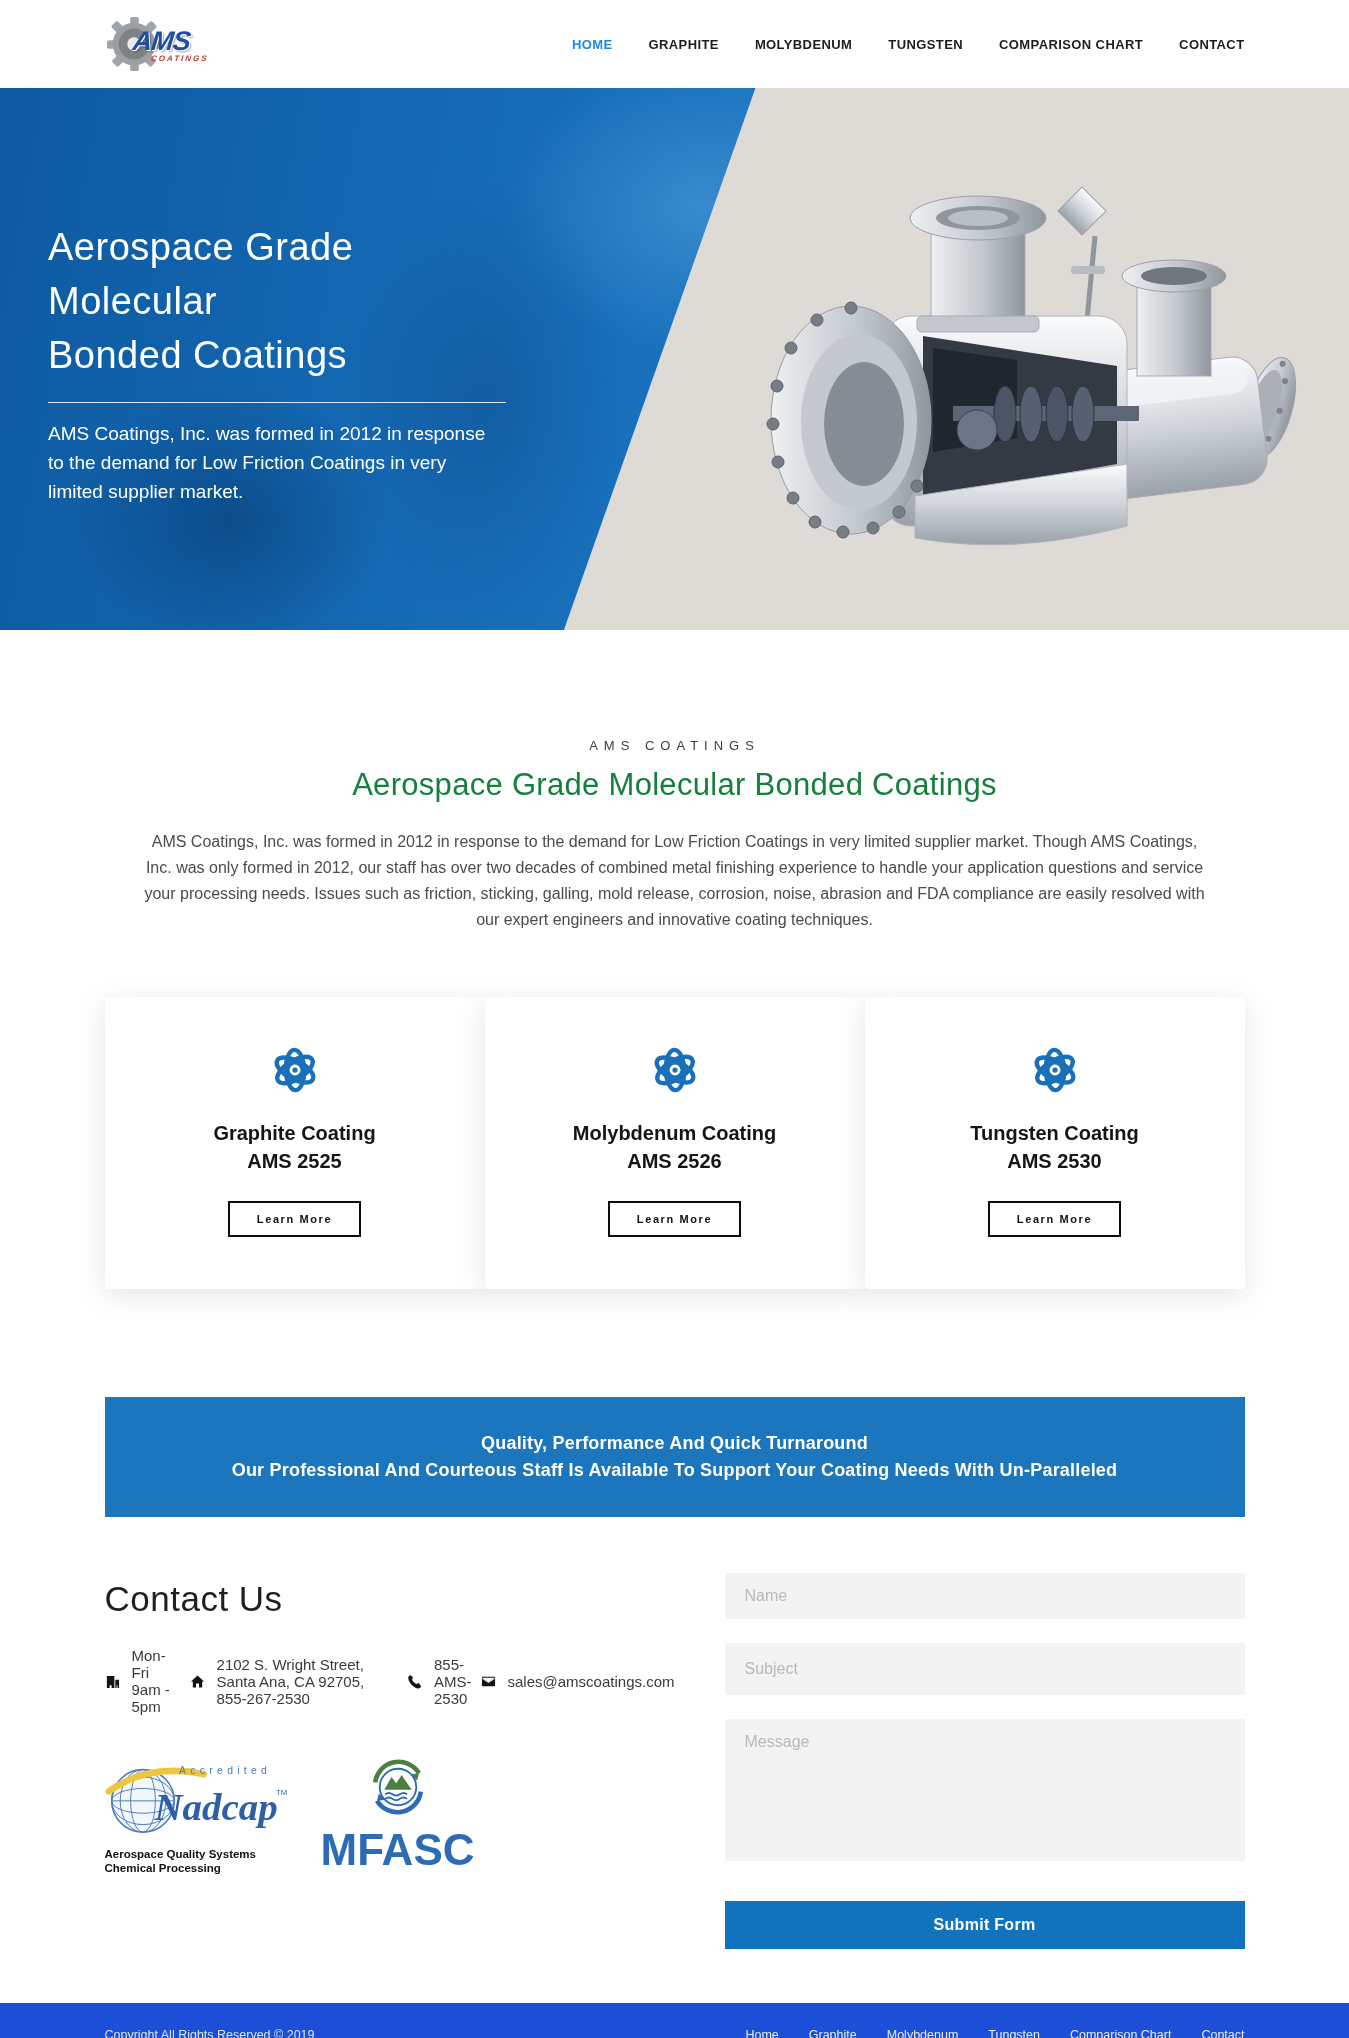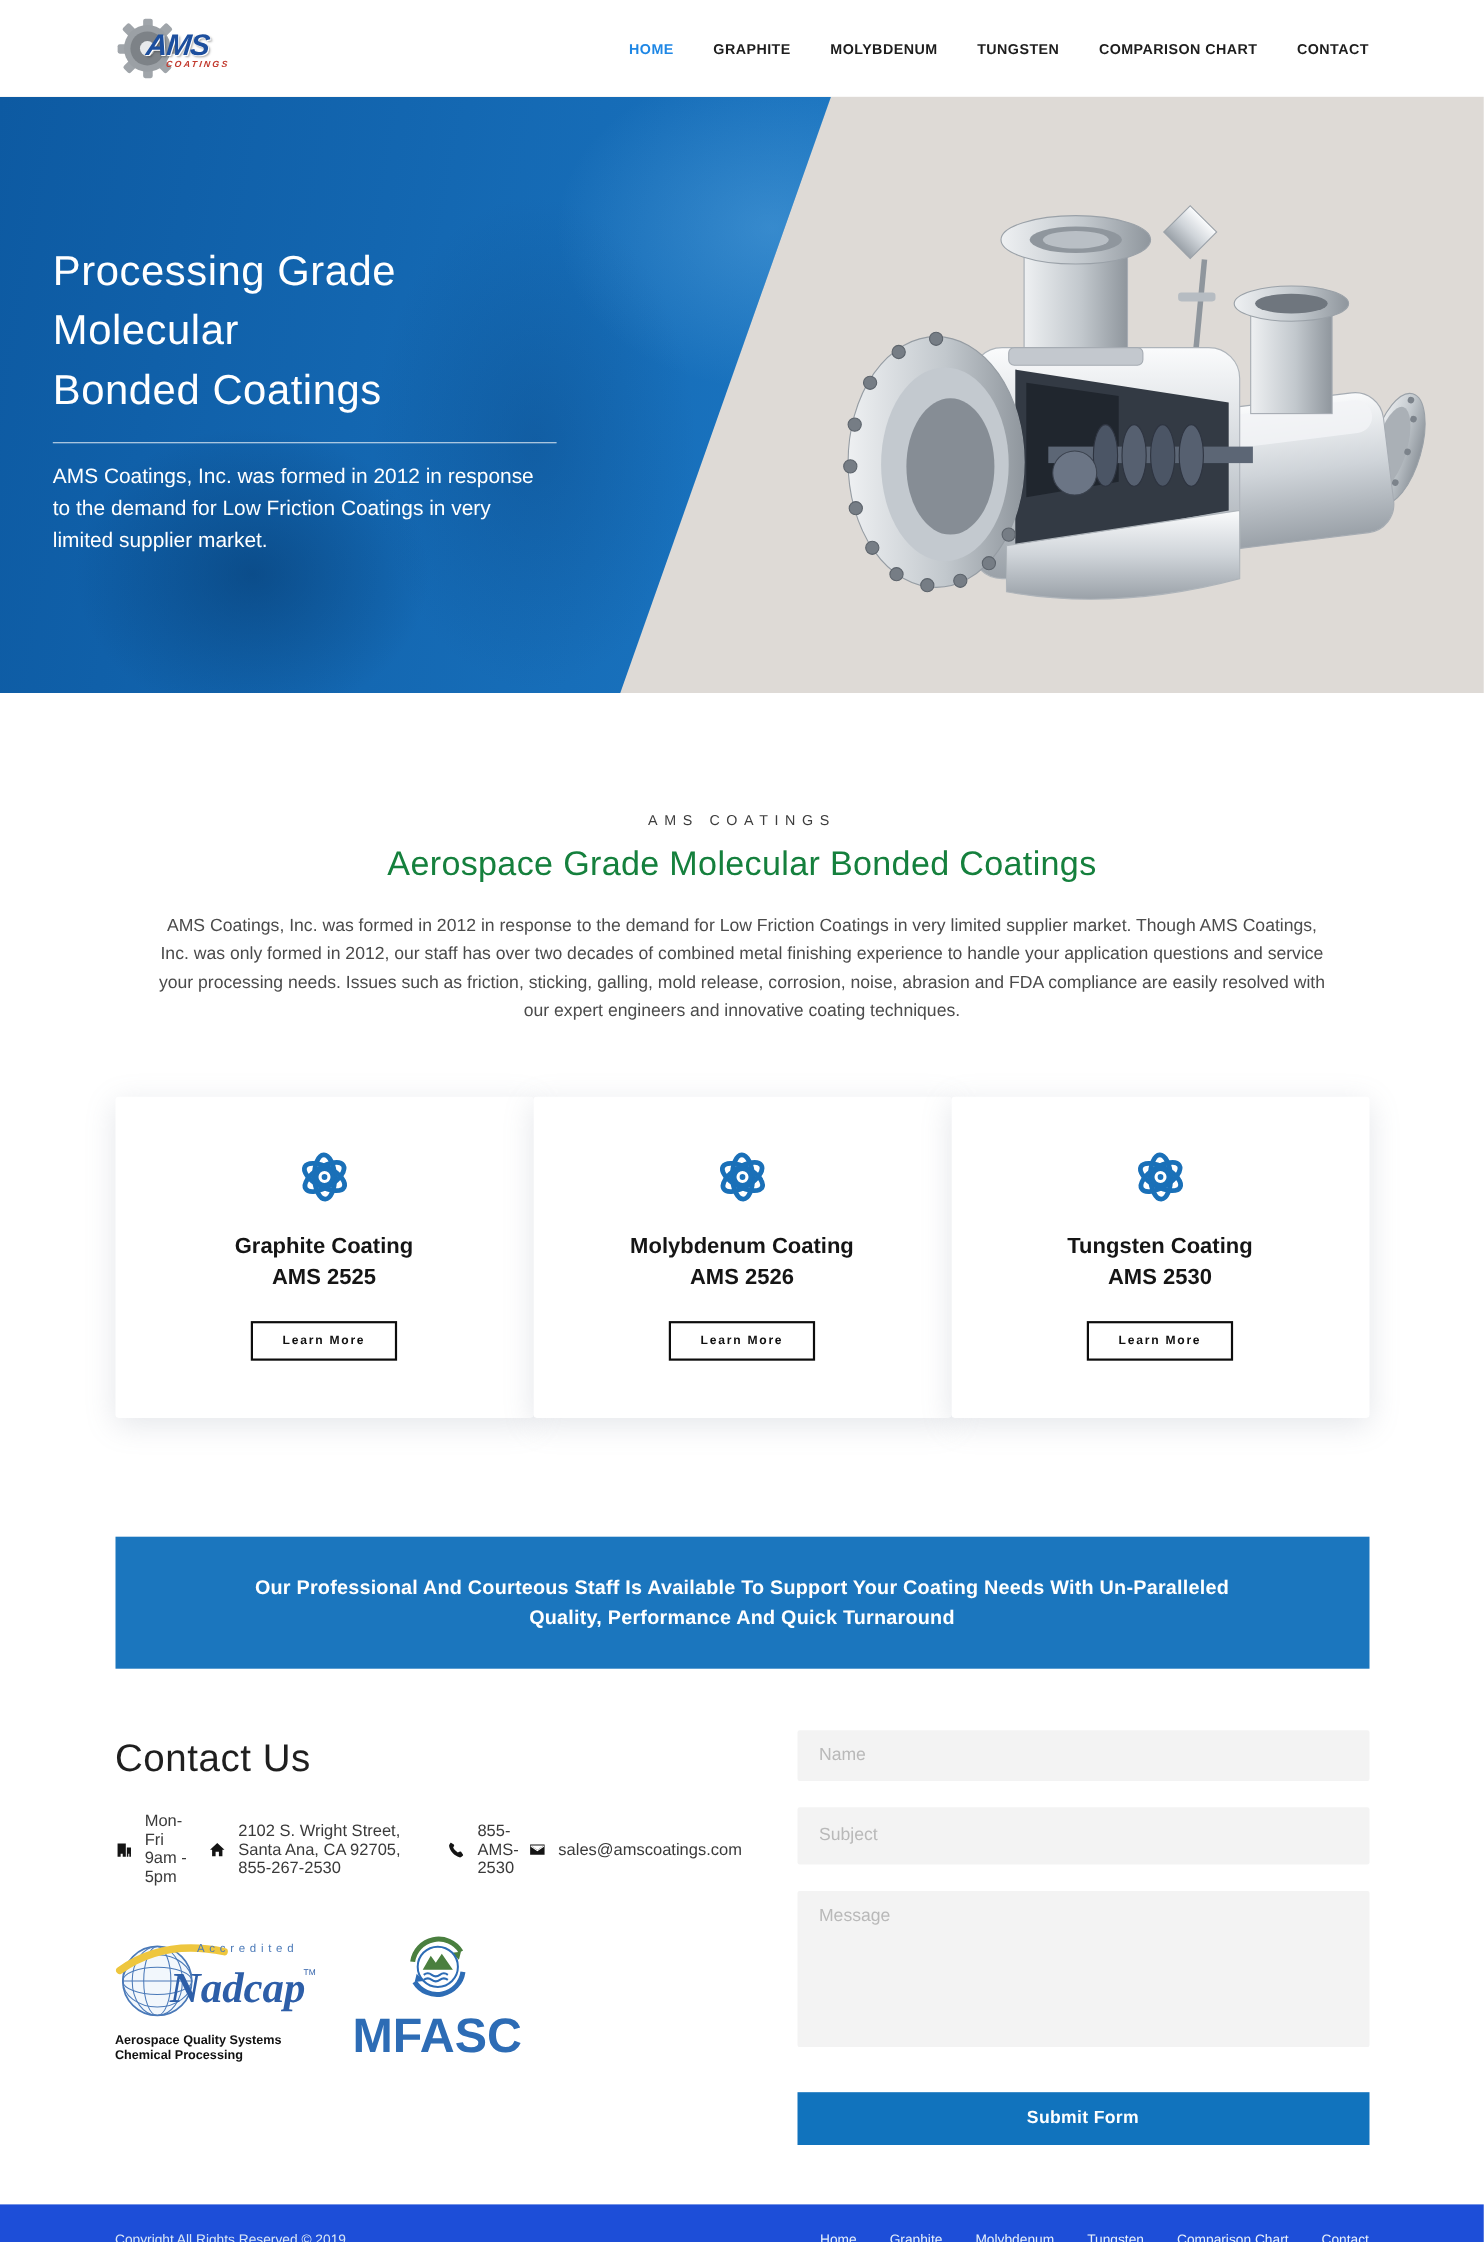--- a/index.html
+++ b/index.html
@@ -213,21 +213,21 @@
           <circle cx="50" cy="414" r="6"></circle>
           <circle cx="78" cy="424" r="6"></circle>
         <circle cx="108" cy="420" r="6"></circle>
           <circle cx="134" cy="404" r="6"></circle>
           <circle cx="152" cy="378" r="6"></circle>
       </g>
     </svg>
     <div class="hero-blue"></div>
     <div class="hero-content">
       <div class="hero-title">
-        <div>Processing Grade Molecular</div>
+        <div>Aerospace Grade Molecular</div>
         <div>Bonded Coatings</div>
       </div>
       <hr class="hero-rule">
       <div class="hero-desc">AMS Coatings, Inc. was formed in 2012 in response to the demand for Low Friction Coatings in very limited supplier market.</div>
     </div>
   </div>
 
   <div class="intro">
     <div class="intro-eyebrow">AMS COATINGS</div>
     <div class="intro-title">Aerospace Grade Molecular Bonded Coatings</div>
@@ -262,22 +262,22 @@
           </svg>
         <div class="card-title">
           <div>Tungsten Coating</div>
             <div>AMS 2530</div>
         </div>
         <button class="card-btn">Learn More</button>
       </div>
     </div>
 
     <div class="banner">
+      <span>Quality, Performance And Quick Turnaround</span>
       <span>Our Professional And Courteous Staff Is Available To Support Your Coating Needs With Un-Paralleled</span>
-      <span>Quality, Performance And Quick Turnaround</span>
     </div>
 
     <div class="contact">
       <div class="contact-left">
         <div class="contact-title">Contact Us</div>
         <div class="contact-list">
           <div class="contact-item">
             <svg width="15" height="15" viewBox="0 0 16 16">
               <path fill="#141414" d="M2 15V2h8v13H7v-3H5v3H2zm2-11h1.6v1.6H4V4zm2.6 0h1.6v1.6H6.6V4zM4 7h1.6v1.6H4V7zm2.6 0h1.6v1.6H6.6V7zM11 15V6h4v9h-1.6v-3h-1v3H11zm1-7h2v1.3h-2V8z"></path>
             </svg>

